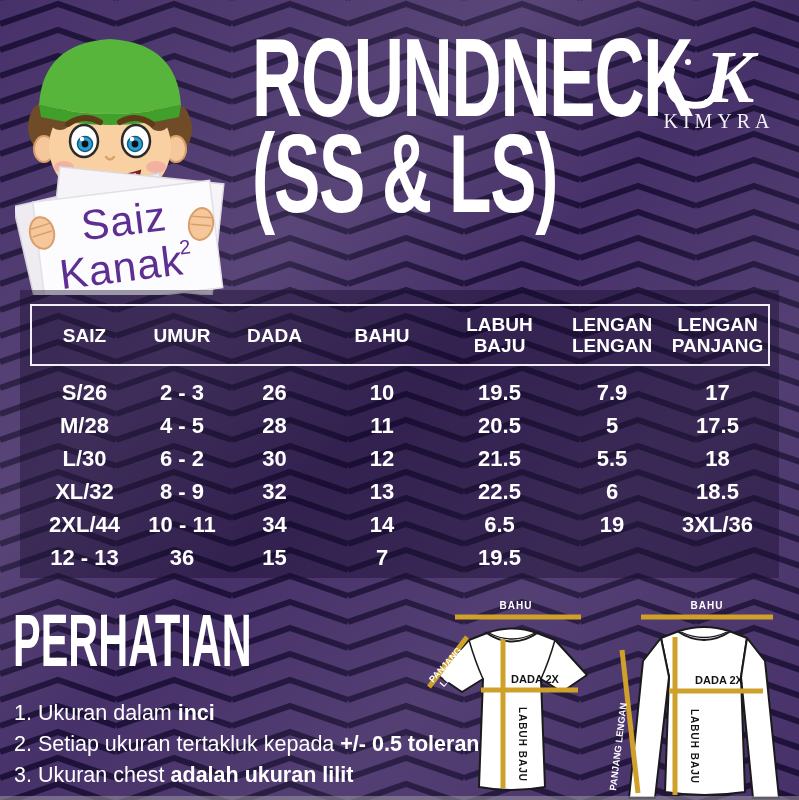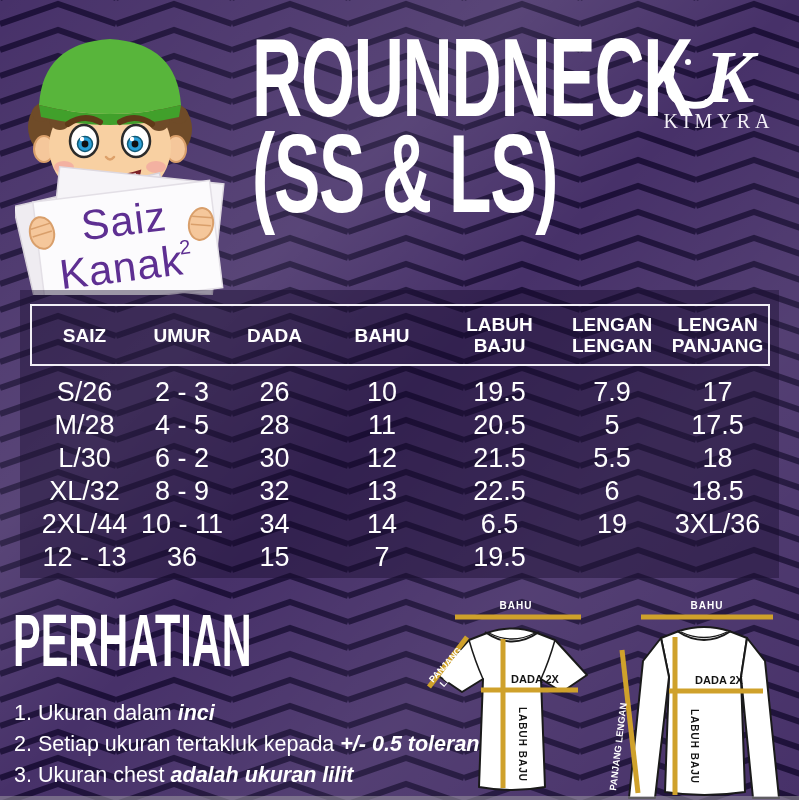--- a/index.html
+++ b/index.html
@@ -25,29 +25,29 @@
     text-align:center;color:#ffffff;
   }
   .thead{
     position:absolute;left:10px;top:14px;height:62px;
     border-color:#f2eff6;align-items:center;
     font-weight:700;font-size:19px;line-height:21px;
   }
   .tbody{
     position:absolute;left:10px;top:84px;
     grid-auto-rows:33px;align-items:center;
-    font-weight:400;font-size:27px;
+    font-weight:700;font-size:22px;
   }
   
   .perhatian{
     left:13px;top:604px;color:#ffffff;font-weight:700;font-size:74px;line-height:1;
     transform:scaleX(0.56);transform-origin:left top;white-space:nowrap;letter-spacing:0;
   }
   .notes{left:14px;top:698px;color:#ffffff;font-size:21.5px;line-height:31px;}
-  .notes .em{font-weight:700;font-style:italic;margin-top:12px;}
+  .notes .em{font-weight:700;margin-top:12px;}
   
   .bg-svg{left:0;top:0;}
   .boy-svg{left:15px;top:25px;}
   .logo-svg{left:643px;top:20px;}
   .shirt-ss{left:423px;top:595px;}
   .shirt-ls{left:607px;top:595px;}
   .bottom-strip{left:0;bottom:0;width:799px;height:4px;background:#9b97a1;opacity:.55;}
   svg text{font-family:"Liberation Sans",sans-serif;}
   .serif{font-family:"Liberation Serif",serif;}
 </style>

